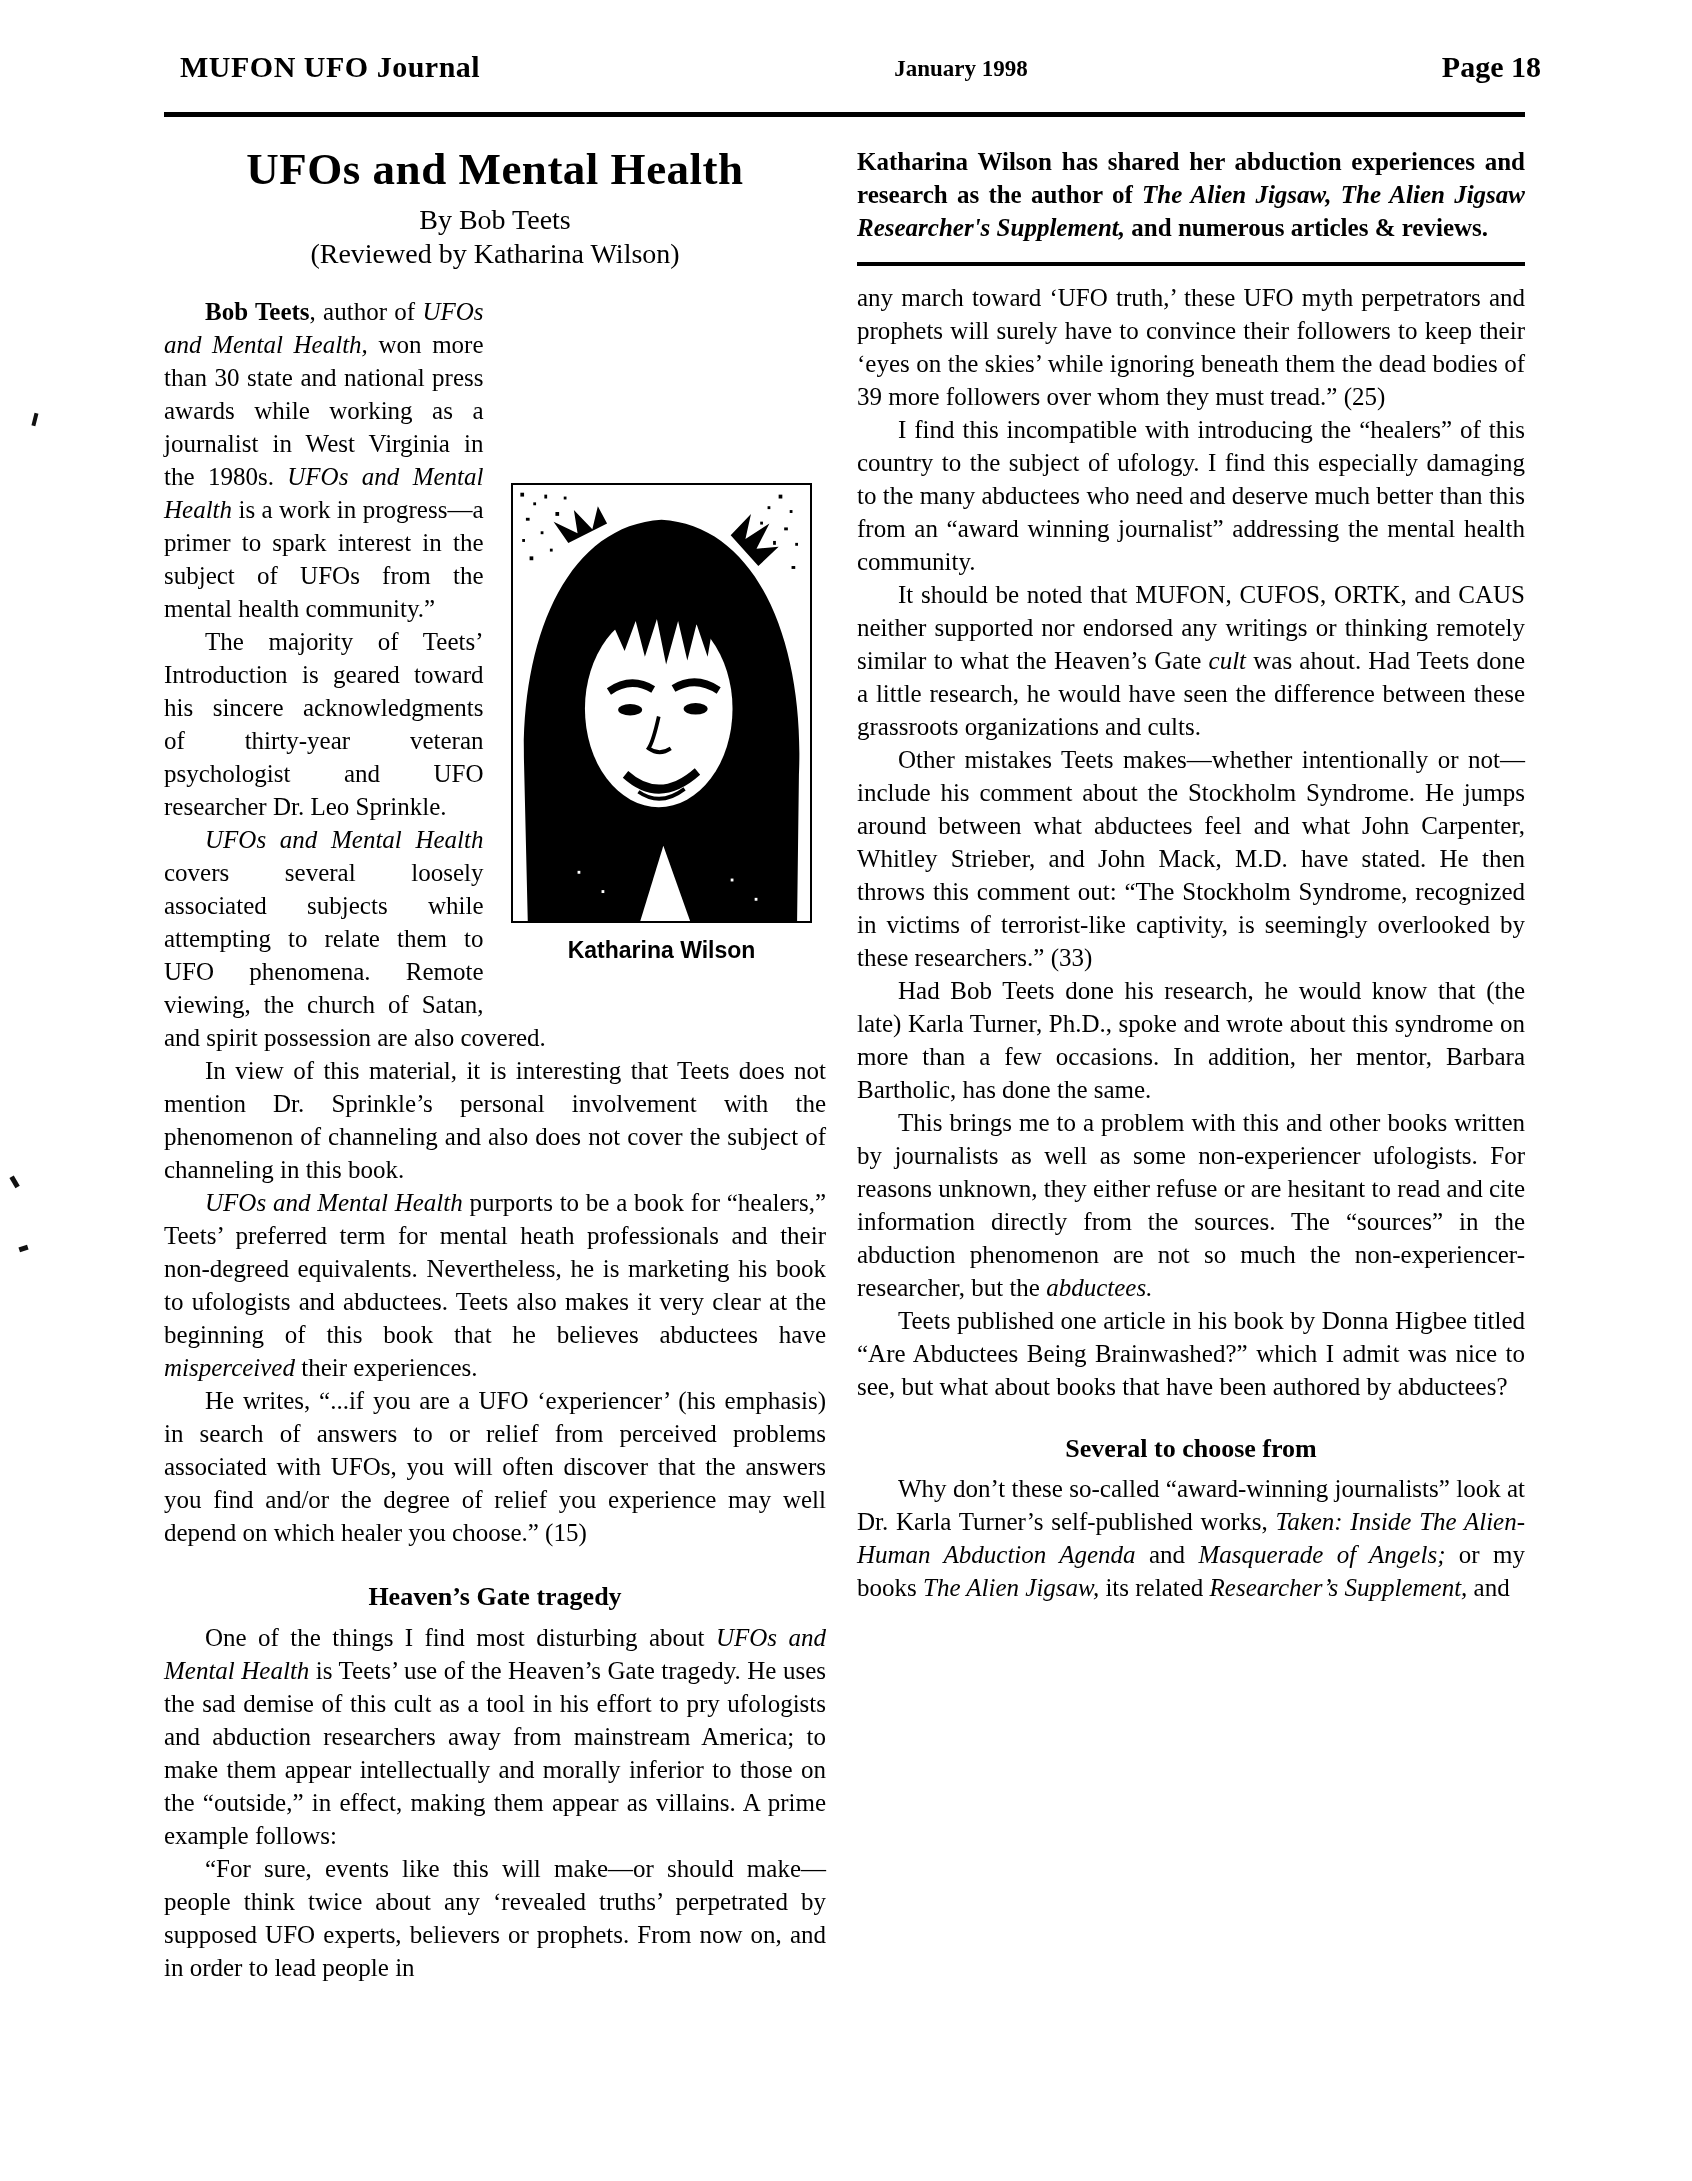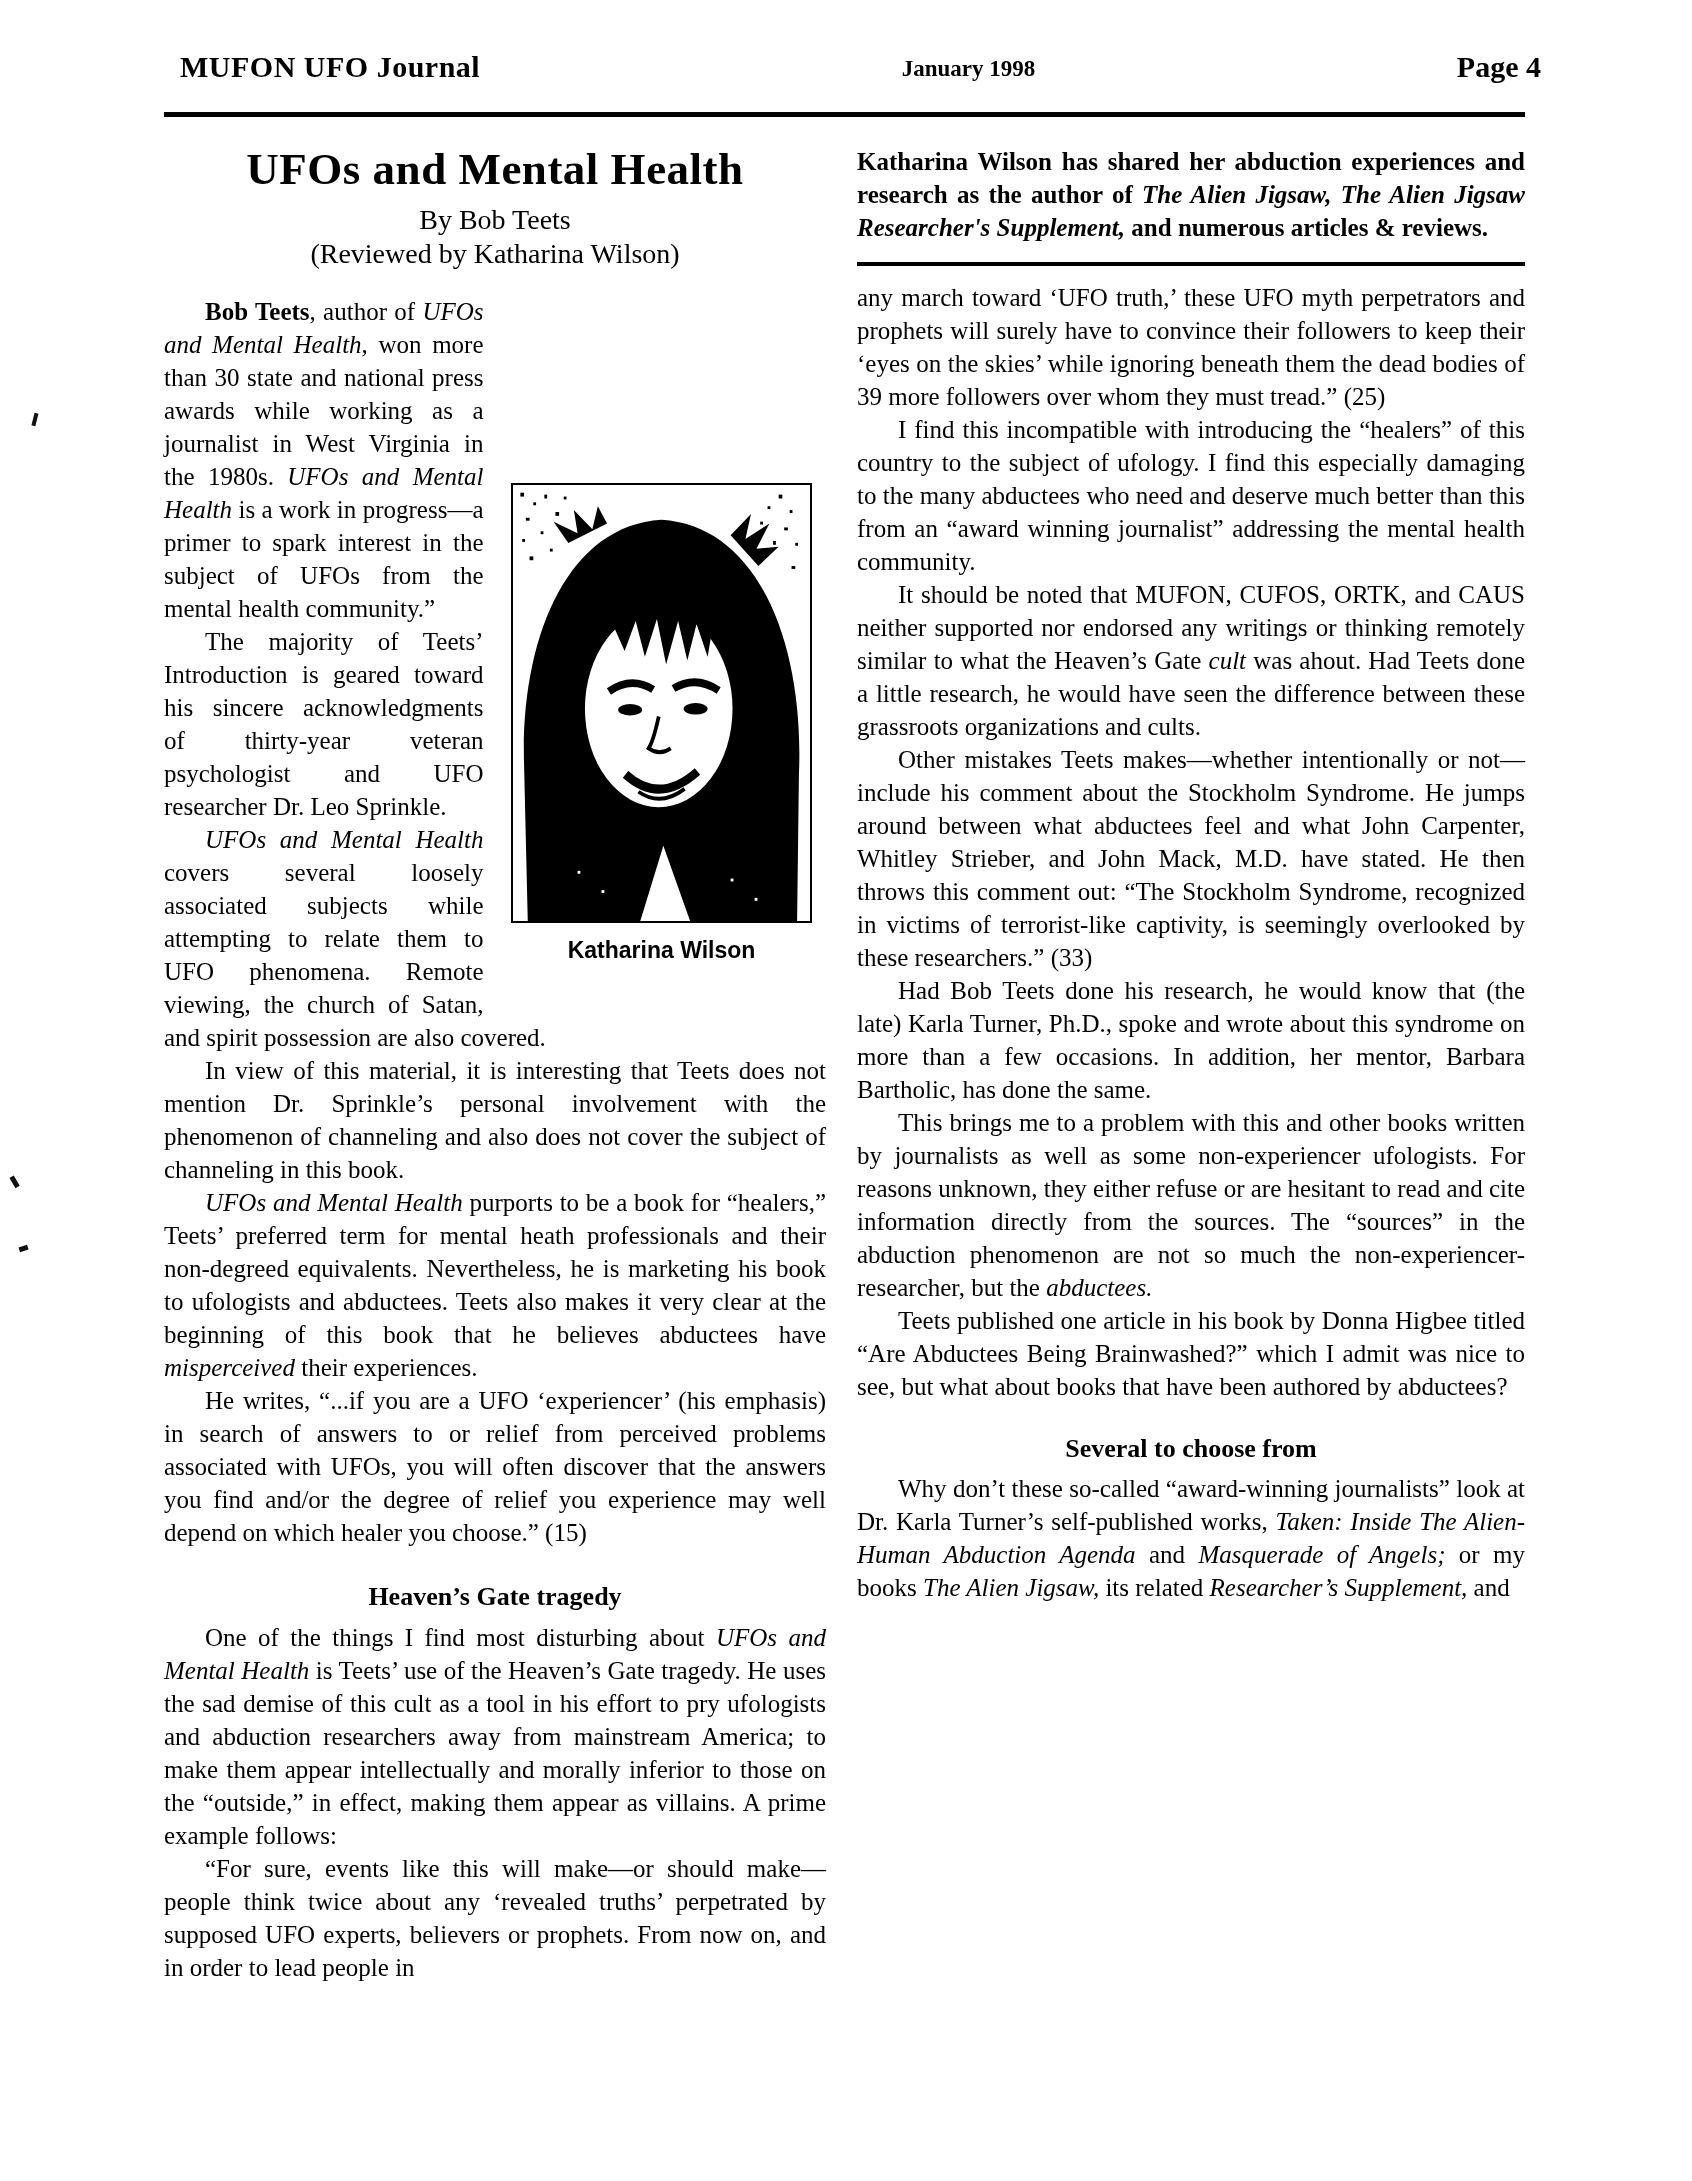--- a/index.html
+++ b/index.html
@@ -81,21 +81,21 @@
   .a3{left:19.3px;top:1246px;width:8.7px;height:4.8px;transform:rotate(-18deg);}
 </style>
 </head>
 <body>
 
 <div class="page">
 
   <div class="masthead">
     <span class="journal">MUFON UFO Journal</span>
     <span class="issue">January 1998</span>
-    <span class="pageno">Page 4</span>
+    <span class="pageno">Page 18</span>
   </div>
   <div class="main-rule"></div>
 
   <div class="col-left">
     <div class="art-title">UFOs and Mental Health</div>
     <div class="byline">By Bob Teets</div>
     <div class="reviewer">(Reviewed by Katharina Wilson)</div>
 
     <div class="body-flow">
       <figure class="photo">

